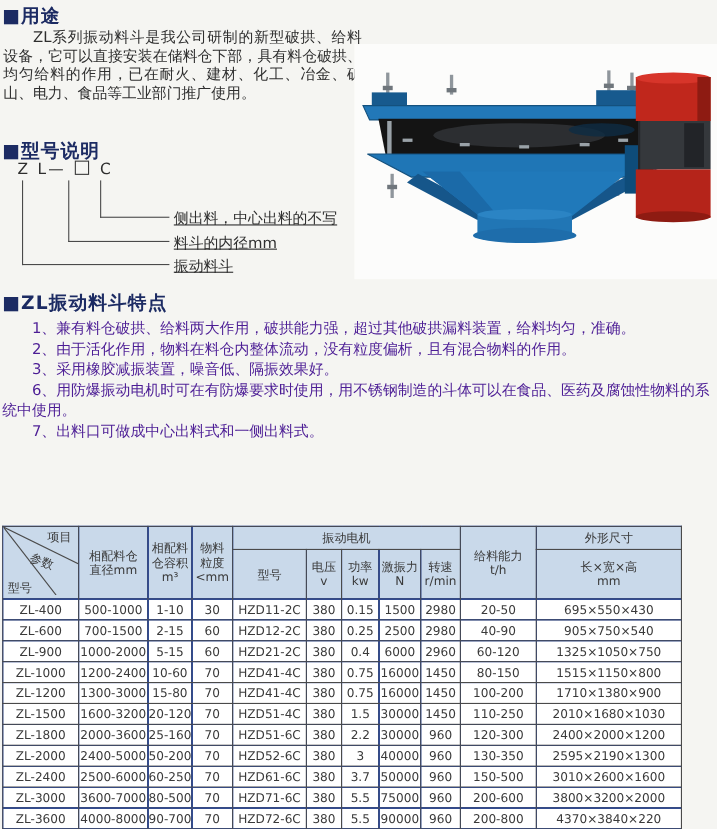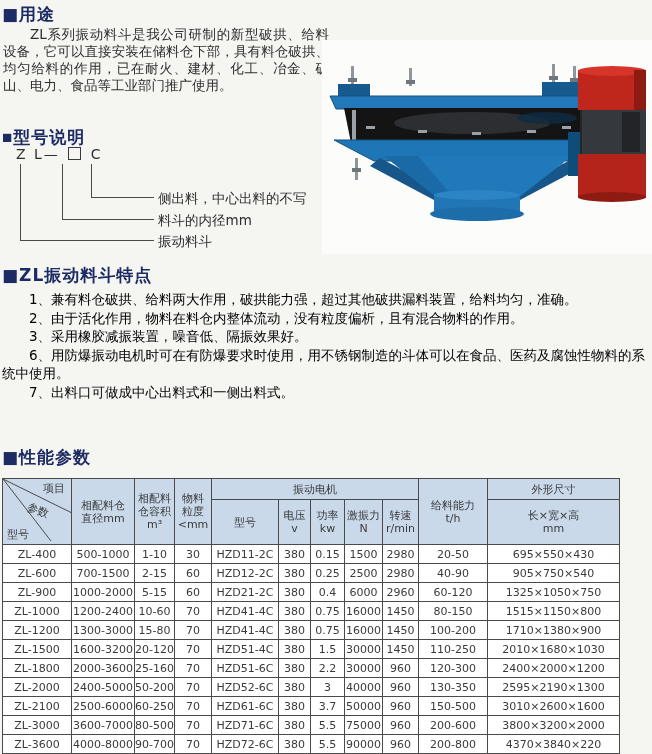--- a/index.html
+++ b/index.html
@@ -15,26 +15,26 @@
   
   .photo{position:absolute;left:322px;top:40px;width:330px;height:214px;}
 
   
   .code-line{position:absolute;left:16px;top:146px;font-size:14px;color:#2e2e2e;letter-spacing:2px;}
   .code-box{display:inline-block;width:11px;height:11px;border:1.5px solid #3a3a3a;margin:0 10px 0 8px;vertical-align:-1px;}
   .connector{position:absolute;border-left:1px solid #4a4a4a;border-bottom:1px solid #4a4a4a;}
   #conn-c  {left:91px;top:164px;width:62px;height:33px;}
   #conn-box{left:62px;top:164px;width:91px;height:55px;}
   #conn-zl {left:20px;top:164px;width:133px;height:76px;}
-  .code-label{position:absolute;left:158px;font-size:13.5px;color:#2e2e2e;}
+  .code-label{position:absolute;left:158px;font-size:13.5px;color:#2e2e2e;text-decoration:underline;}
   #lbl-c{top:190px;} #lbl-box{top:212px;} #lbl-zl{top:233px;}
 
   
   .features-list{position:absolute;left:2px;top:290px;width:648px;}
-  .feature-item{font-size:13.5px;line-height:18.5px;text-indent:2em;color:#000000;}
+  .feature-item{font-size:13.5px;line-height:18.5px;text-indent:2em;color:#4c1d95;}
 
   
   table.params{position:absolute;left:2px;top:478px;width:617px;border-collapse:collapse;table-layout:fixed;
                background:#1d4ed8;font-size:11px;color:#3a3a3a;}
   table.params th,table.params td{border:1px solid #4a4a4a;text-align:center;vertical-align:middle;
                padding:0;overflow:hidden;white-space:pre-line;line-height:13px;}
   table.params th{background:#c9d9ea;font-weight:normal;font-size:11px;}
   table.params tr.hdr1{height:20px;}
   table.params tr.hdr2{height:42px;}
   table.params td{height:18px;background:#fff;font-size:11px;white-space:nowrap;}
@@ -111,41 +111,40 @@
       <rect x="312" y="30" width="12" height="40" fill="#8e1b12"></rect>
 
       <rect x="260" y="70" width="64" height="44" fill="#35383c"></rect>
       <rect x="300" y="72" width="18" height="40" fill="#222428"></rect>
 
       <rect x="256" y="114" width="68" height="44" fill="#b5241a"></rect>
       <ellipse cx="290" cy="157" rx="34" ry="5" fill="#8e1b12"></ellipse>
     </svg>
   </div>
 
-  <div class="sec-heading" style="top:126px;font-family:Liberation Serif, serif;">■型号说明</div>
+  <div class="sec-heading" style="top:126px;">■型号说明</div>
   <div class="code-line">
     <span>Z L—</span><span class="code-box"></span><span>C</span>
   </div>
   <div class="connector" id="conn-c"></div>
   <div class="connector" id="conn-box"></div>
   <div class="connector" id="conn-zl"></div>
   <div class="code-label" id="lbl-c">侧出料，中心出料的不写</div>
   <div class="code-label" id="lbl-box">料斗的内径mm</div>
   <div class="code-label" id="lbl-zl">振动料斗</div>
 
   <div class="sec-heading" style="top:264px;">■ZL振动料斗特点</div>
   <div class="features-list">
     <div class="feature-item">1、兼有料仓破拱、给料两大作用，破拱能力强，超过其他破拱漏料装置，给料均匀，准确。</div>
     <div class="feature-item">2、由于活化作用，物料在料仓内整体流动，没有粒度偏析，且有混合物料的作用。</div>
     <div class="feature-item">3、采用橡胶减振装置，噪音低、隔振效果好。</div>
     <div class="feature-item">6、用防爆振动电机时可在有防爆要求时使用，用不锈钢制造的斗体可以在食品、医药及腐蚀性物料的系统中使用。</div>
     <div class="feature-item">7、出料口可做成中心出料式和一侧出料式。</div>
   </div>
 
-  <div class="sec-heading" style="top:446px;">■性能参数</div>
 
   <table class="params">
     <colgroup>
       <col style="width:69px">
         <col style="width:63px">
         <col style="width:40px">
         <col style="width:37px">
       <col style="width:67px">
         <col style="width:32px">
         <col style="width:34px">
@@ -291,21 +290,21 @@
           <td>70</td>
           <td>HZD52-6C</td>
           <td>380</td>
           <td>3</td>
           <td>40000</td>
           <td>960</td>
           <td>130-350</td>
           <td>2595×2190×1300</td>
         </tr>
         <tr>
-          <td>ZL-2100</td>
+          <td>ZL-2400</td>
           <td>2500-6000</td>
           <td>60-250</td>
           <td>70</td>
           <td>HZD61-6C</td>
           <td>380</td>
           <td>3.7</td>
           <td>50000</td>
           <td>960</td>
           <td>150-500</td>
           <td>3010×2600×1600</td>

